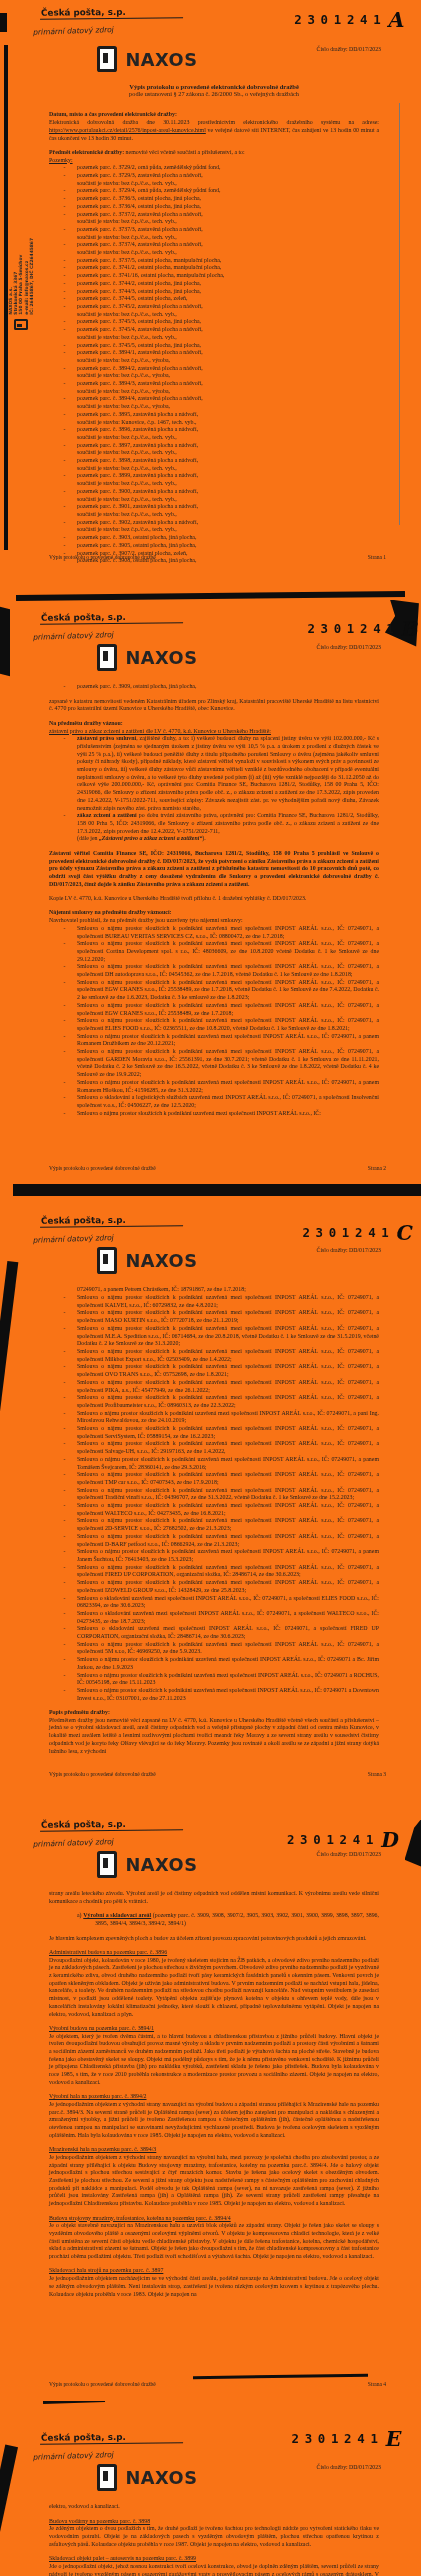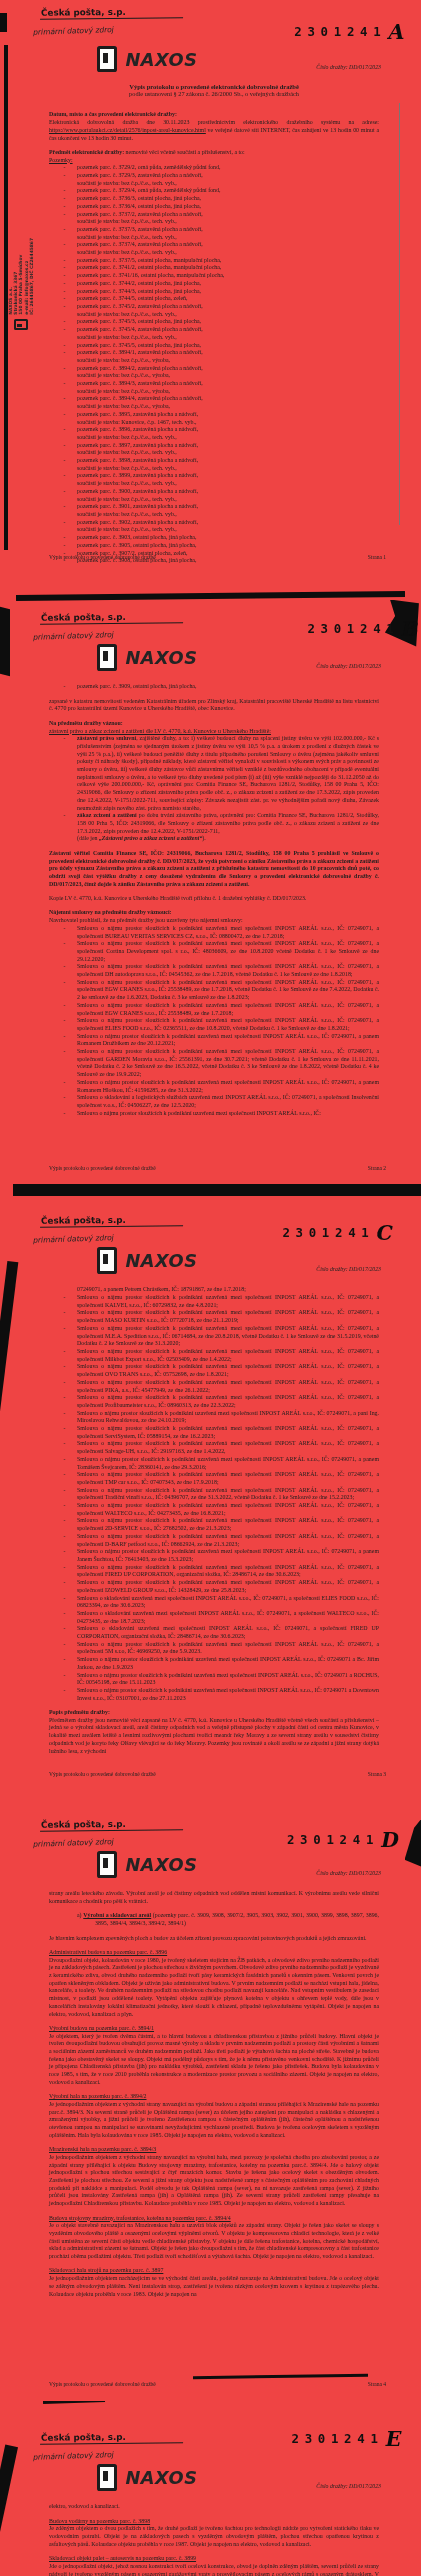--- a/index.html
+++ b/index.html
@@ -1,29 +1,29 @@
 <!DOCTYPE html>
 <html style="font-size:8.2px"><head>
 <meta charset="utf-8">
 <style>
   html,body{margin:0;padding:0;background:#fff;}
   .sheet{width:422px;position:relative;background:#fefefe;font-family:"Liberation Serif","DejaVu Serif",serif;color:#1f1f1f;}
-  .page{position:relative;overflow:hidden;background:#ef4444;}
+  .page{position:relative;overflow:hidden;background:#f97316;}
   .pg0{height:581px}.pg1{height:603px}.pg2{height:604px}.pg3{height:613px}.pg4{height:605px}
   
   .hdr{position:relative;padding:7.2px 0 0 40px;}
   .pg1 .hdr,.pg2 .hdr,.pg3 .hdr,.pg4 .hdr,.pg5 .hdr{padding-top:31px;}
   .sender-name{font-family:"DejaVu Sans","Liberation Sans",sans-serif;font-weight:bold;font-size:8.8px;color:#161616;display:inline-block;border-bottom:1.5px solid #1a1a1a;padding:0 57px 1px 1px;transform:rotate(-0.6deg);}
   .sender-sub{font-family:"DejaVu Sans",sans-serif;font-style:italic;font-size:7.5px;color:#222;transform:rotate(-2deg);margin:2.1px 0 0 -7.2px;}
-  .stamp{position:absolute;right:17.5px;top:17px;white-space:nowrap;}
-  .pg1 .stamp{top:33px;right:3px}.pg2 .stamp{top:34px;right:29px}.pg3 .stamp{top:37px;right:23px}
+  .stamp{position:absolute;right:17.5px;top:5px;white-space:nowrap;}
+  .pg1 .stamp{top:33px;right:3px}.pg2 .stamp{top:34px;right:9px}.pg3 .stamp{top:37px;right:23px}
   .pg4 .stamp{top:23px;right:20.6px}
   .stamp-num{font-family:"DejaVu Sans Mono","Liberation Mono",monospace;font-size:12.4px;font-weight:600;letter-spacing:5.7px;color:#111;}
   .stamp-letter{font-family:"DejaVu Serif",serif;font-style:italic;font-weight:bold;font-size:20.6px;color:#0c0c0c;position:relative;top:2.6px;margin-left:2.1px;}
-  .logo-row{display:flex;align-items:flex-end;justify-content:space-between;margin:15.5px 41px 0 57px;font-style:italic;}
+  .logo-row{display:flex;justify-content:space-between;margin:15.5px 41px 0 57px;}
   .pg1 .logo-row,.pg2 .logo-row,.pg3 .logo-row,.pg4 .logo-row,.pg5 .logo-row{margin-top:9.3px;}
   .logo{display:flex;align-items:center;}
   .logo-box{display:inline-block;width:14.4px;height:20.6px;border:3.6px solid #1c1c1c;border-radius:2.6px;position:relative;margin-right:6.7px;background:#fdfdfc;}
   .logo-inner{position:absolute;left:2.6px;top:4.1px;width:5.7px;height:9.8px;background:#1c1c1c;}
   .logo-word{font-family:"DejaVu Sans","Liberation Sans",sans-serif;font-weight:bold;font-size:18.5px;letter-spacing:0.5px;color:#242424;transform:scaleX(.96);}
   .auction-no{font-size:5.8px;color:#222;padding-bottom:2.1px;}
   
   .body{padding:12.4px 43px 0 49px;font-size:5.9px;line-height:7.7px;}
   .pg0 .body{padding-top:8.2px}
   .blk{margin:0;}

